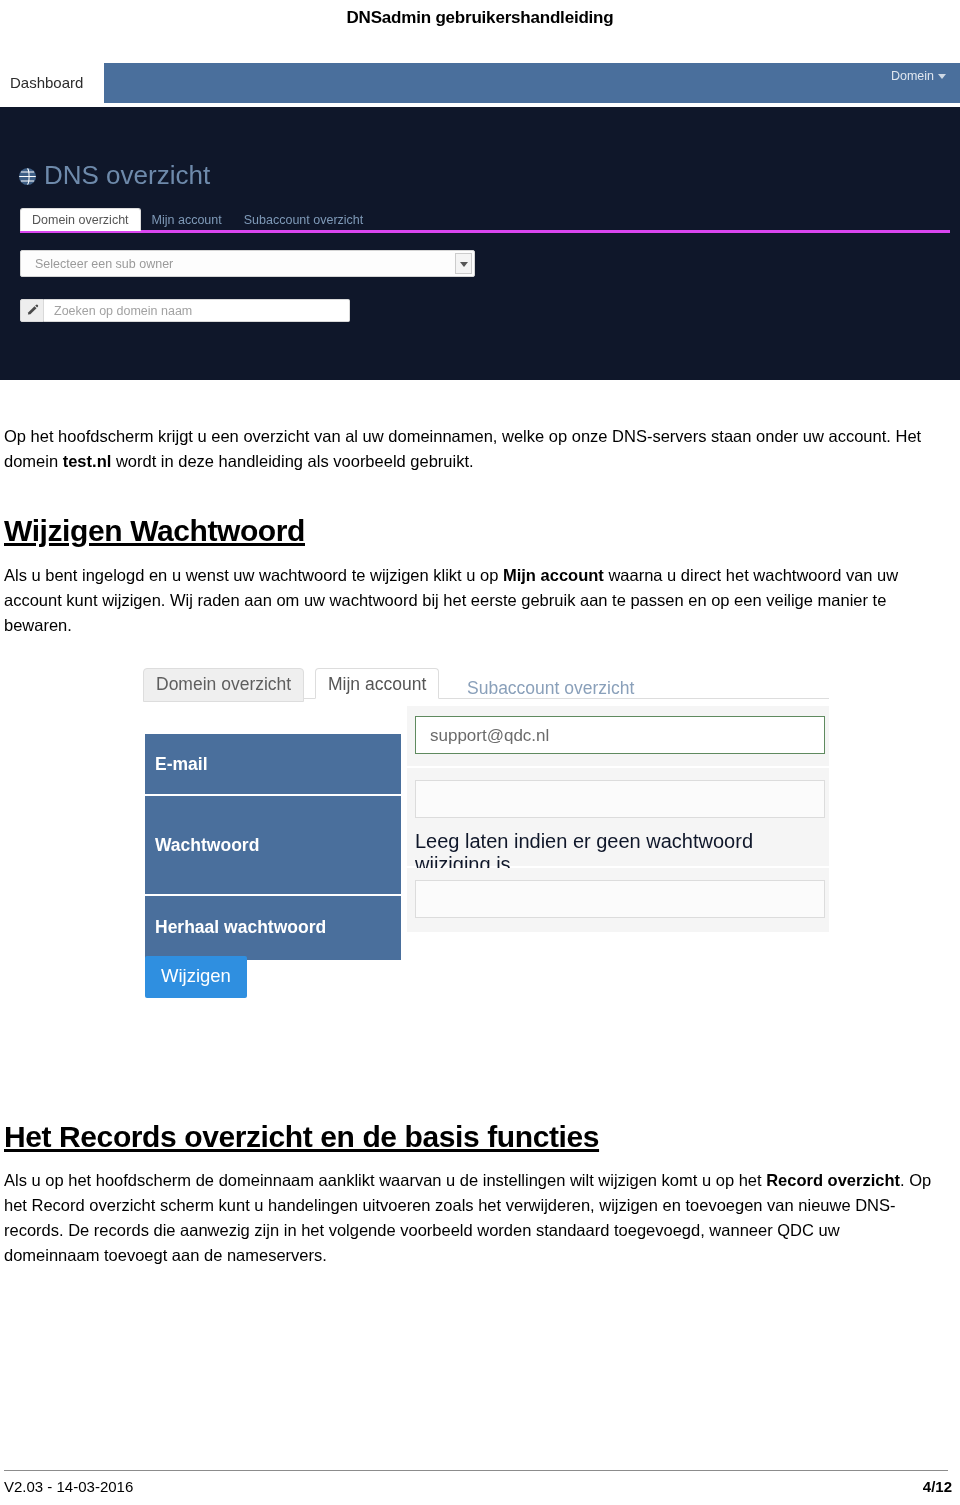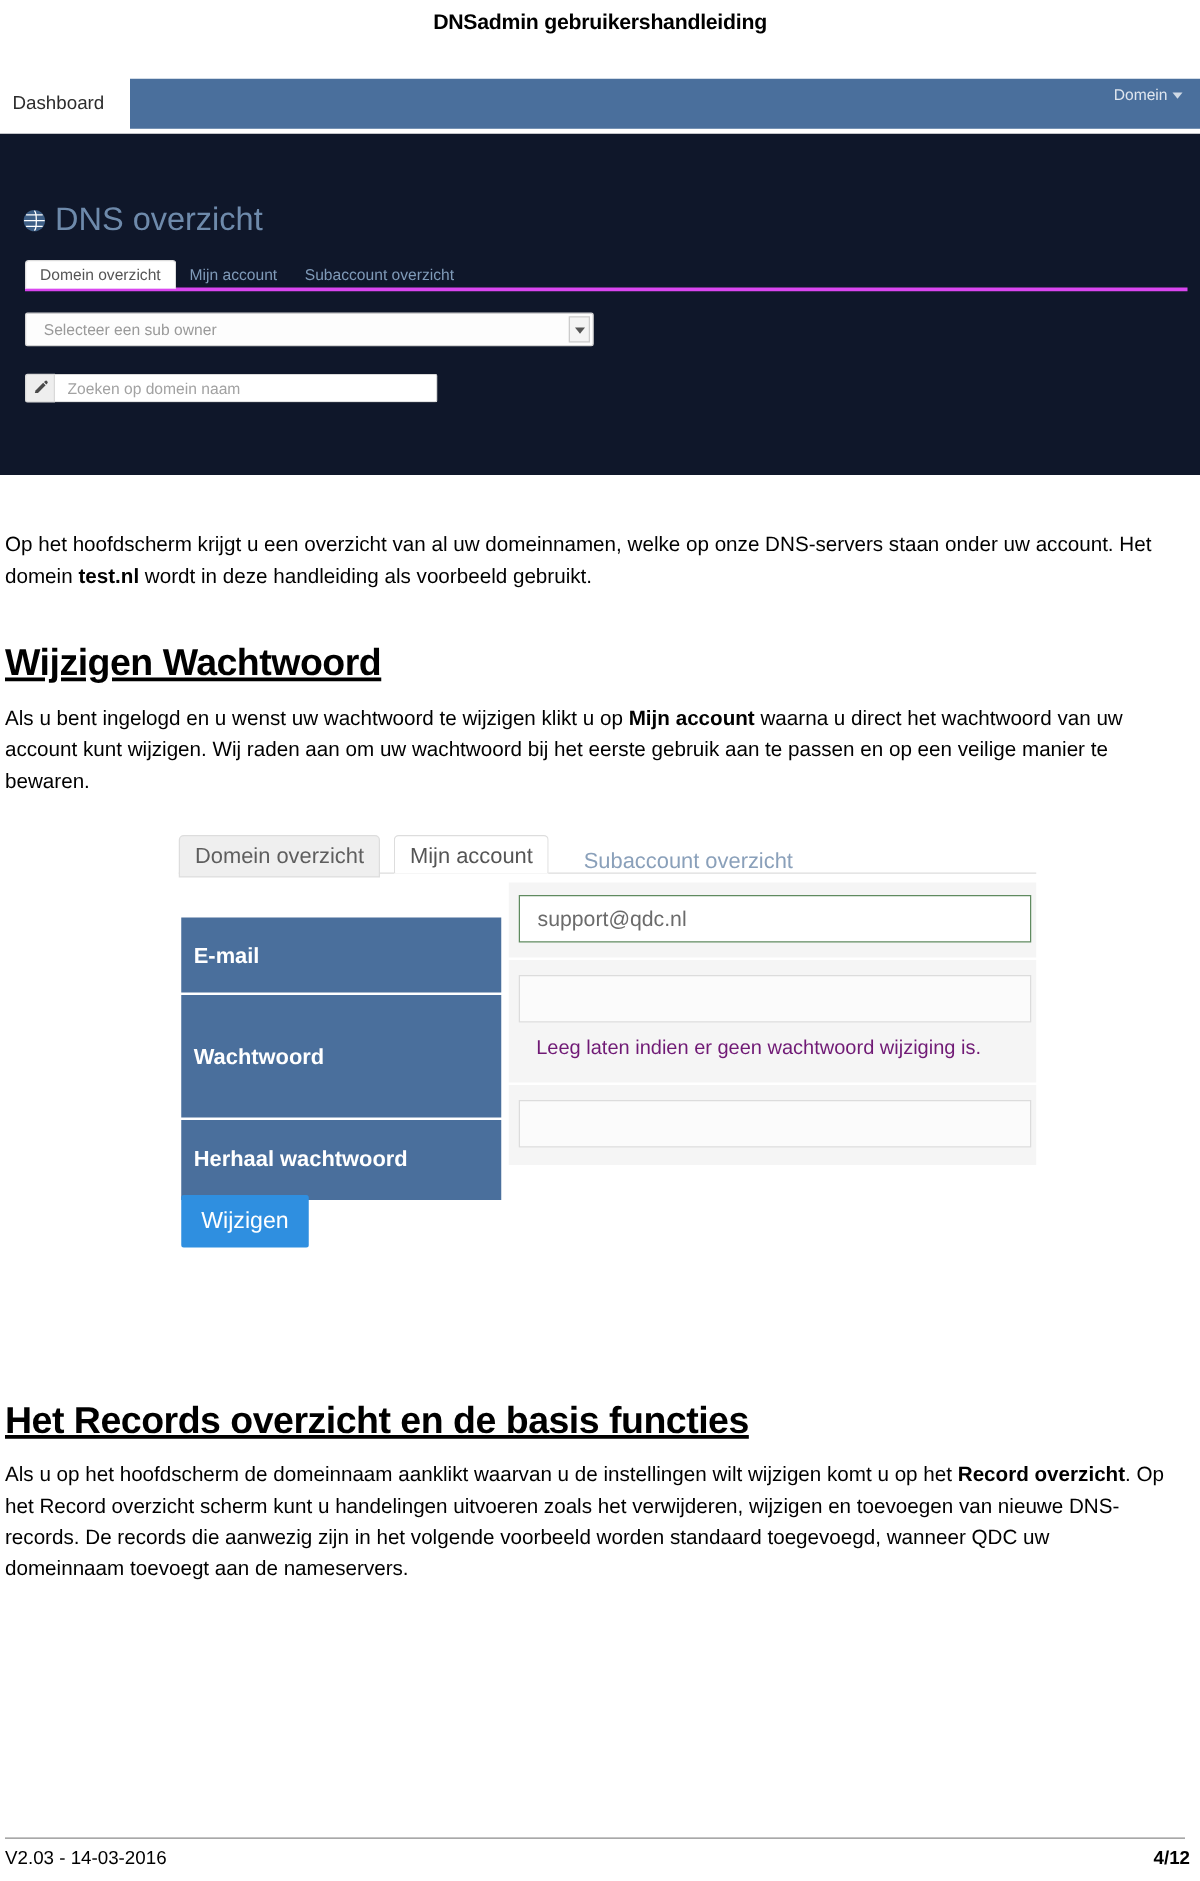--- a/index.html
+++ b/index.html
@@ -337,23 +337,23 @@
   }
   .inp.valid { border: 1px solid #5f8a5f; background: #ffffff; }
   .inp span {
     position: absolute;
     left: 14px; top: 9px;
     font-size: 17px;
     color: #6b6b6b;
   }
   .hint {
     position: absolute;
-    left: 22px;
-    font-size: 16px;
-    color: #701a75;
+    left: 8px;
+    font-size: 20px;
+    color: #0f172a;
   }
 
   .r-email  { top: 44px; height: 60px; }
   .r-email  .form-label { height: 60px; }
   .r-email  .form-label span { top: 20px; }
   .r-email  .form-field { height: 60px; }
   .r-email  .inp { top: 10px; }
 
   .r-pass   { top: 106px; height: 98px; }
   .r-pass   .form-label { height: 98px; }

